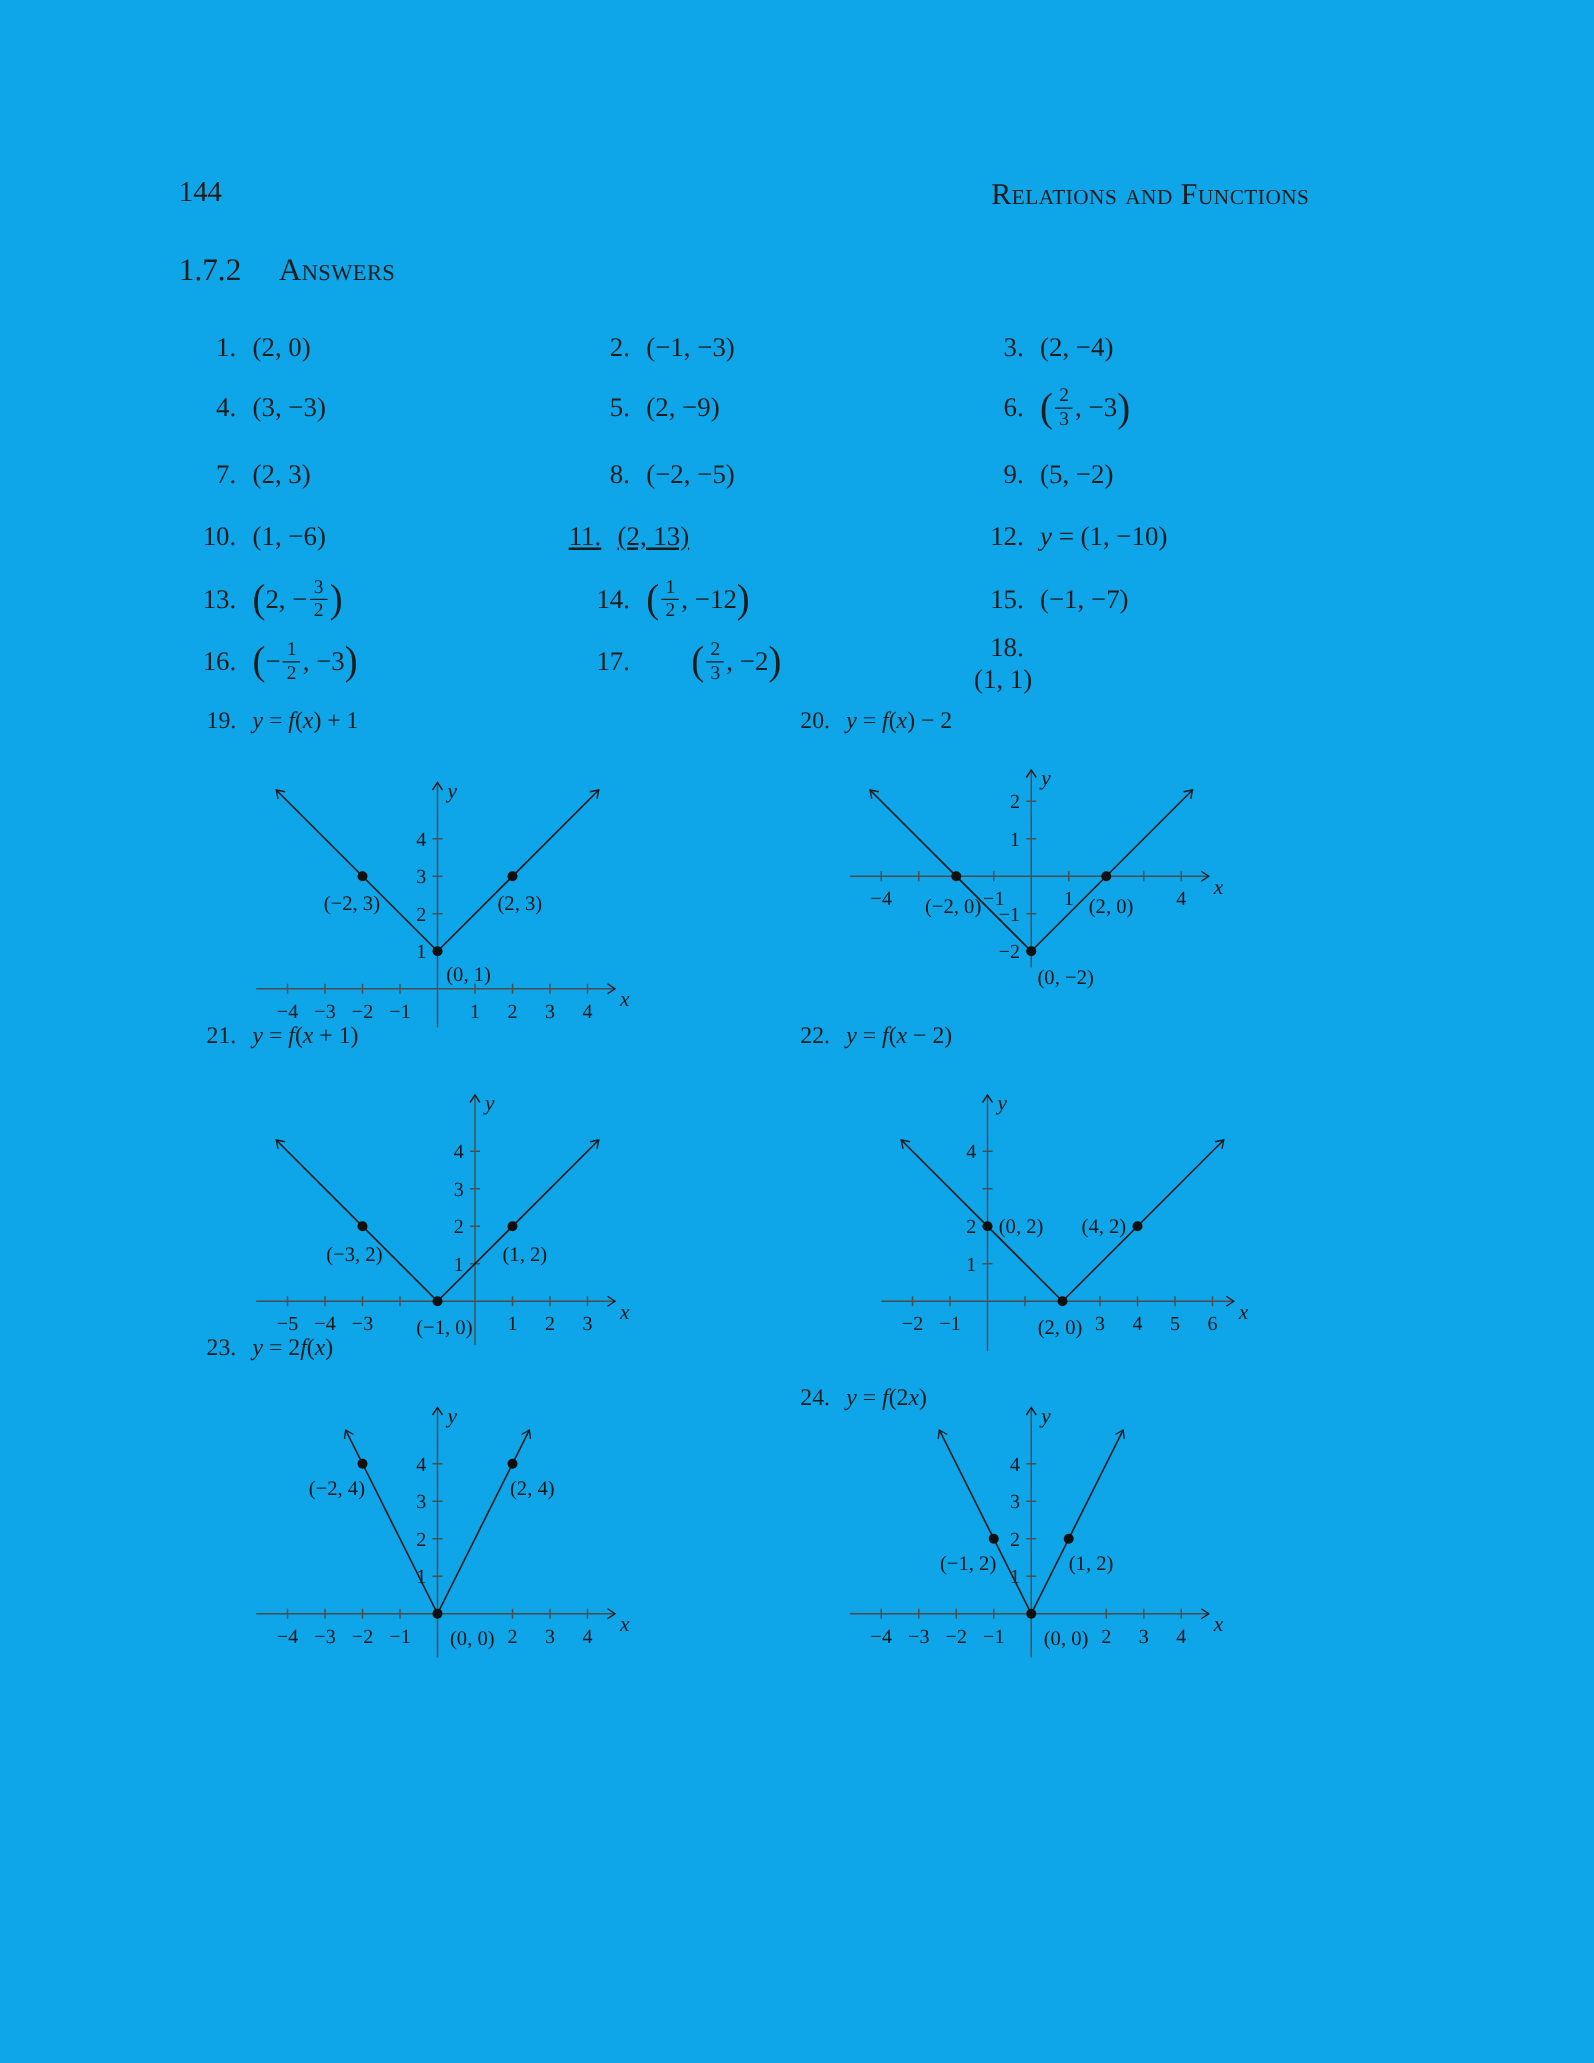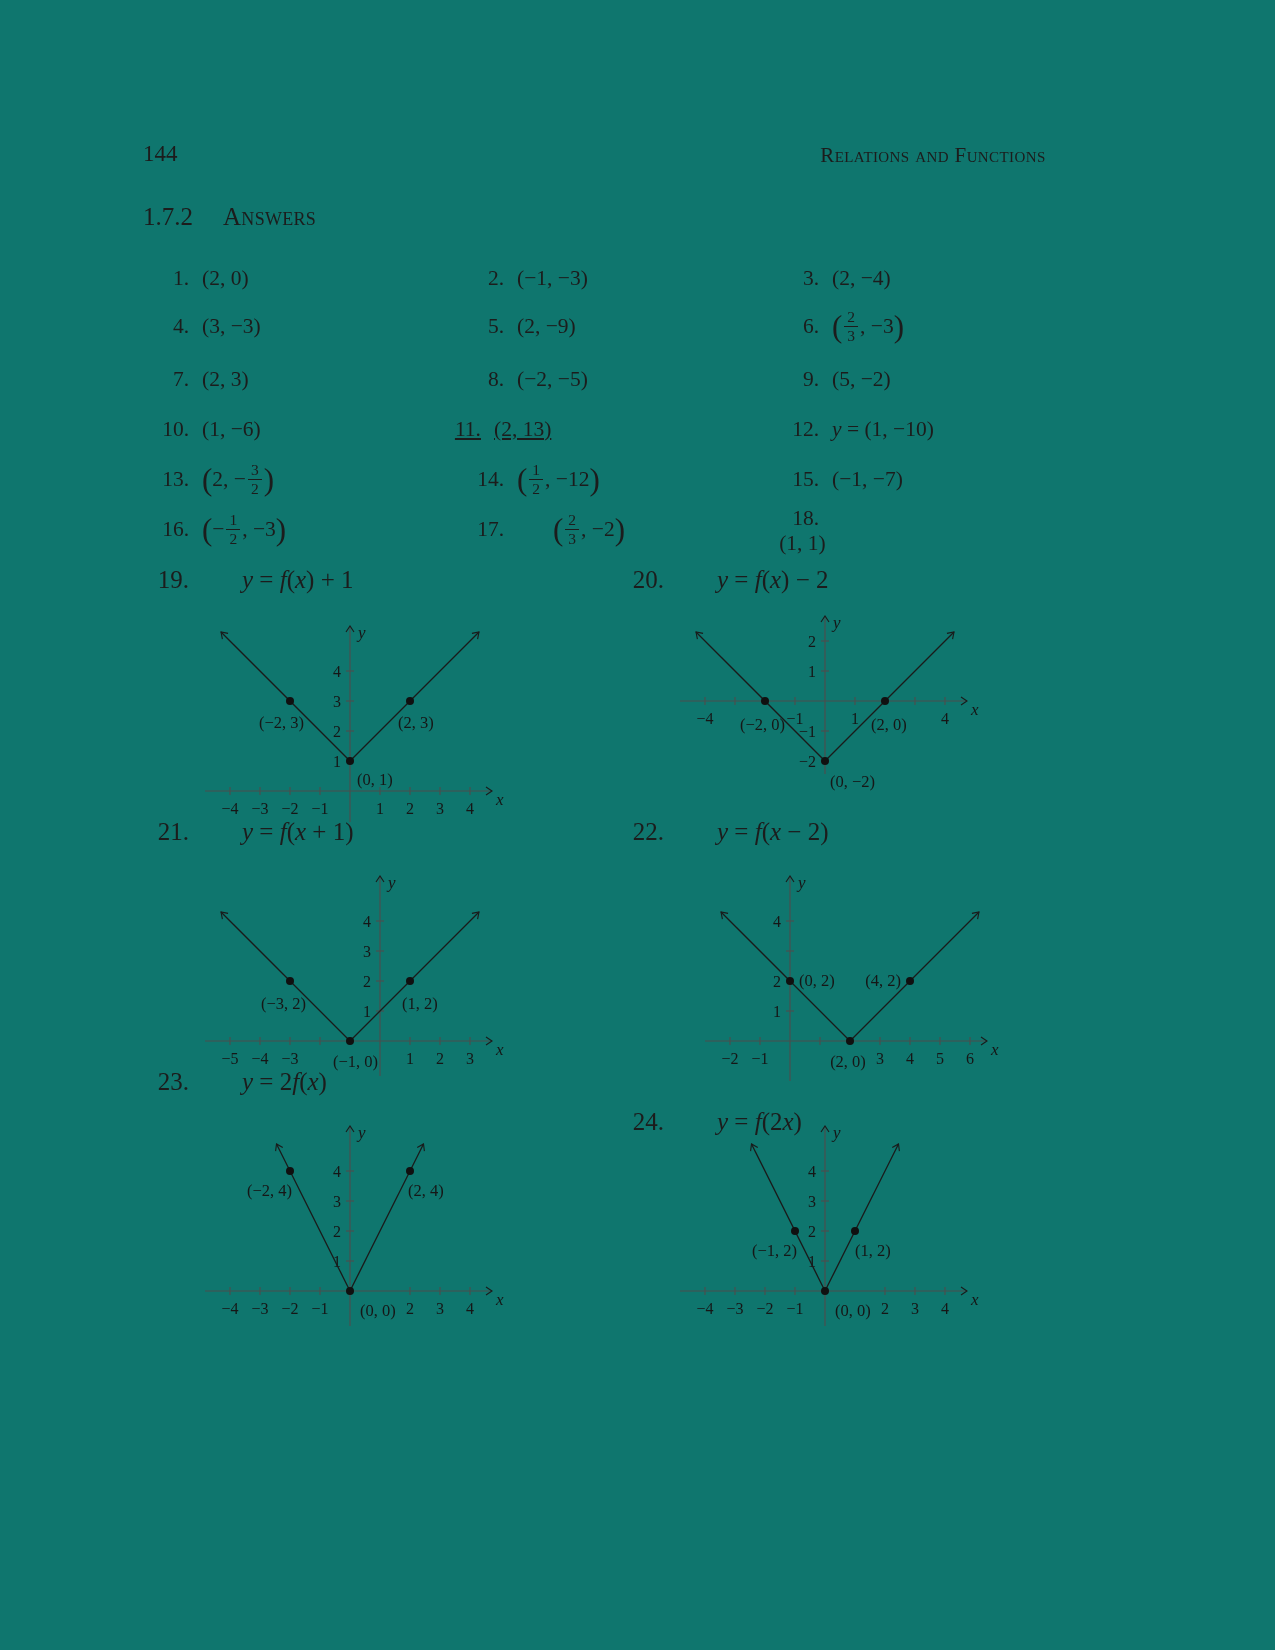--- a/index.html
+++ b/index.html
@@ -1,35 +1,35 @@
 <!DOCTYPE html>
 <html><head>
 <meta charset="utf-8">
 <style>
   html,body{margin:0;padding:0;background:#e8e8e8;}
   .page{
-    position:relative;width:1275px;height:1650px;background:#0f766e;
+    position:relative;width:1275px;height:1650px;background:#0ea5e9;
     font-family:"Liberation Serif","DejaVu Serif",serif;color:#1c1c1c;
     margin:0 auto;overflow:hidden;
   }
   .hdr-left{position:absolute;left:143px;top:141px;font-size:23px;}
-  .hdr-right{position:absolute;left:793px;top:143px;width:280px;text-align:center;
-    font-variant:small-caps;font-size:21px;letter-spacing:0.4px;}
+  .hdr-right{position:absolute;left:793px;top:143px;width:280px;text-align:left;
+    font-variant:small-caps;font-size:24px;letter-spacing:0.4px;}
   .section{position:absolute;left:143px;top:203px;font-size:25px;}
   .section .sc{font-variant:small-caps;margin-left:30px;letter-spacing:0.3px;}
   .acell{position:absolute;display:flex;align-items:center;height:46px;font-size:21.5px;}
   .anum{display:inline-block;width:46px;text-align:right;margin-right:13px;flex:none;}
   .aval{display:inline-flex;align-items:center;white-space:pre;}
   .itl{font-style:italic;}
   .big{font-size:31px;font-weight:400;line-height:0;transform:scaleY(1.05);display:inline-block;}
   .frac{display:inline-flex;flex-direction:column;align-items:center;
     font-size:15.5px;line-height:1.12;vertical-align:middle;margin:0 2px;}
   .frac .tp{display:block;padding:0 3px;border-bottom:1.4px solid #1c1c1c;}
   .frac .bt{display:block;padding:0 3px;}
-  .gtitle{position:absolute;display:flex;align-items:center;font-size:25px;white-space:pre;gap:40px;}
+  .gtitle{position:absolute;display:flex;align-items:center;font-size:19px;white-space:pre;}
   .graph-svg{position:absolute;overflow:visible;}
   svg text{font-family:"Liberation Serif","DejaVu Serif",serif;fill:#161616;}
   svg .tck{font-size:16px;}
   svg .plb{font-size:16.5px;}
   svg .axl{font-size:17px;font-style:italic;}
 </style>
 </head>
 <body>
 
 <div class="page">

